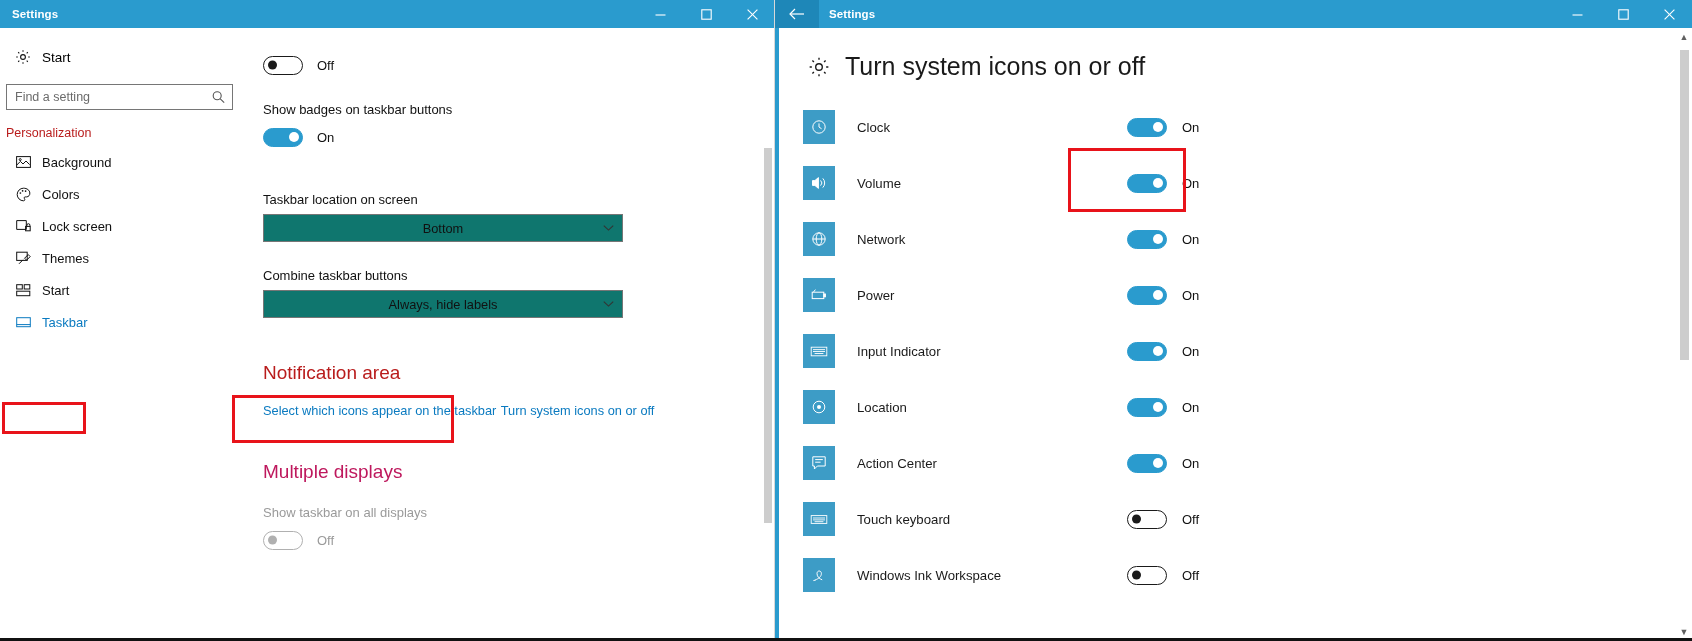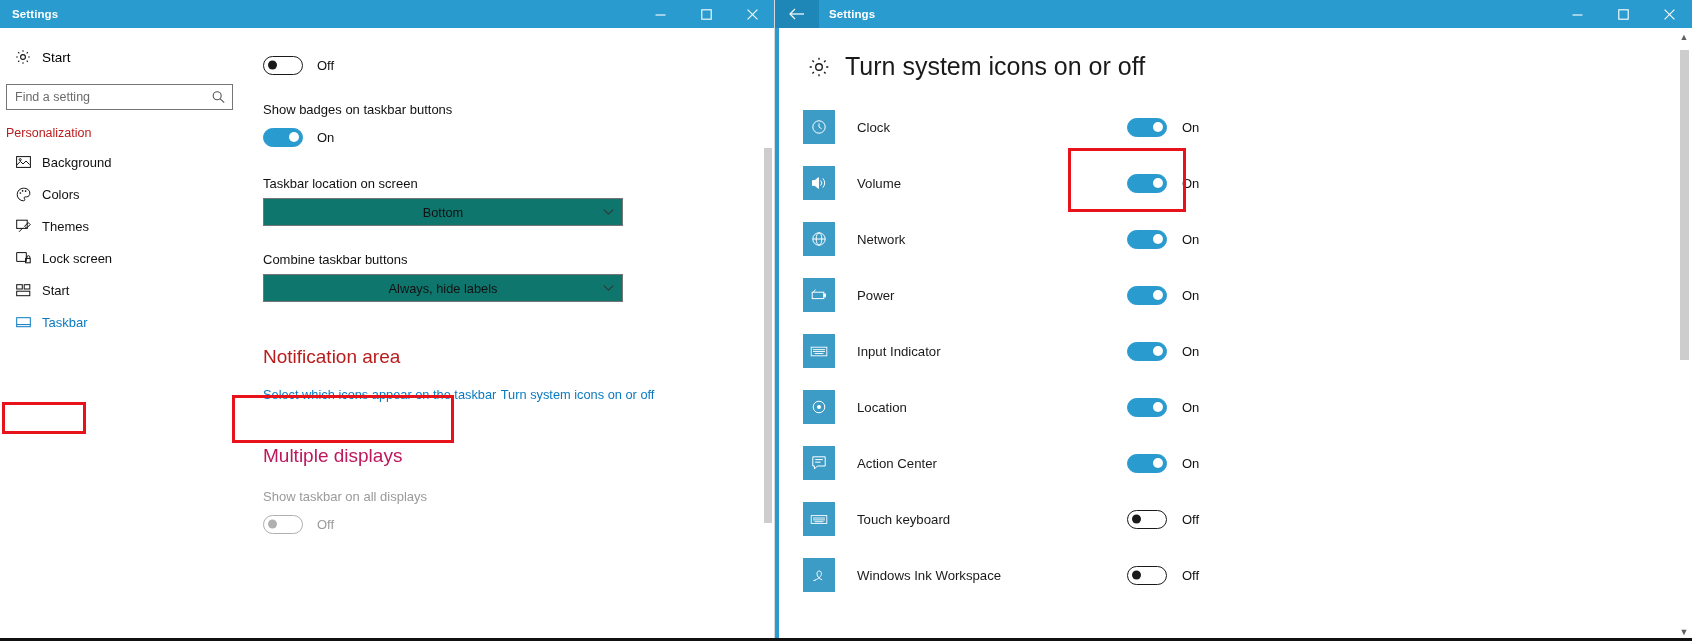--- a/index.html
+++ b/index.html
@@ -402,36 +402,36 @@
               <circle cx="6.6" cy="3.8" r=".85" fill="#111" stroke="none"></circle>
               <circle cx="9.6" cy="4.1" r=".85" fill="#111" stroke="none"></circle>
             </svg>
           </span>
           <span class="nav-label">Colors</span>
         </div>
 
         <div class="nav-item">
           <span class="nav-icon">
             <svg width="15" height="14" viewBox="0 0 15 14" fill="none" stroke="#111" stroke-width="1">
-              <rect x="0.7" y="1.2" width="10.5" height="8.2"></rect>
-              <path d="M3 12.8l4-4M8.6 7.2l3.6-3.6 2 2-3.6 3.6z"></path>
-            </svg>
-          </span>
-          <span class="nav-label">Themes</span>
-        </div>
-
-        <div class="nav-item">
-          <span class="nav-icon">
-            <svg width="15" height="14" viewBox="0 0 15 14" fill="none" stroke="#111" stroke-width="1">
               <path d="M0.7 1.6h9.6v8.8H0.7z"></path>
               <rect x="9.6" y="7.4" width="4.6" height="4.4"></rect>
               <path d="M10.9 7.4V6.2a1.5 1.5 0 013 0v1.2"></path>
             </svg>
           </span>
           <span class="nav-label">Lock screen</span>
+        </div>
+
+        <div class="nav-item">
+          <span class="nav-icon">
+            <svg width="15" height="14" viewBox="0 0 15 14" fill="none" stroke="#111" stroke-width="1">
+              <rect x="0.7" y="1.2" width="10.5" height="8.2"></rect>
+              <path d="M3 12.8l4-4M8.6 7.2l3.6-3.6 2 2-3.6 3.6z"></path>
+            </svg>
+          </span>
+          <span class="nav-label">Themes</span>
         </div>
 
         <div class="nav-item">
           <span class="nav-icon">
             <svg width="15" height="13" viewBox="0 0 15 13" fill="none" stroke="#111" stroke-width="1">
               <rect x="0.7" y="0.7" width="5.6" height="4.3"></rect>
                 <rect x="8.2" y="0.7" width="5.6" height="4.3"></rect>
               <rect x="0.7" y="7.2" width="13.1" height="4.5"></rect>
             </svg>
           </span>
@@ -461,21 +461,21 @@
           </div>
 
           <div class="row-label" style="margin-top:24px;">Show badges on taskbar buttons</div>
           <div class="toggle-row">
             <div class="switch on">
                 <span class="knob"></span>
               </div>
             <span class="switch-text">On</span>
           </div>
 
-          <div class="row-label" style="margin-top:26px;">Taskbar location on screen</div>
+          <div class="row-label" style="margin-top:42px;">Taskbar location on screen</div>
           <div class="combo">
             <span>Bottom</span>
             <span class="chev">
               <svg width="11" height="7" viewBox="0 0 11 7" fill="none" stroke="#333" stroke-width="1.1">
                   <path d="M0.8 1.2l4.7 4.4 4.7-4.4"></path>
                 </svg>
             </span>
           </div>
 
           <div class="row-label" style="margin-top:26px;">Combine taskbar buttons</div>

